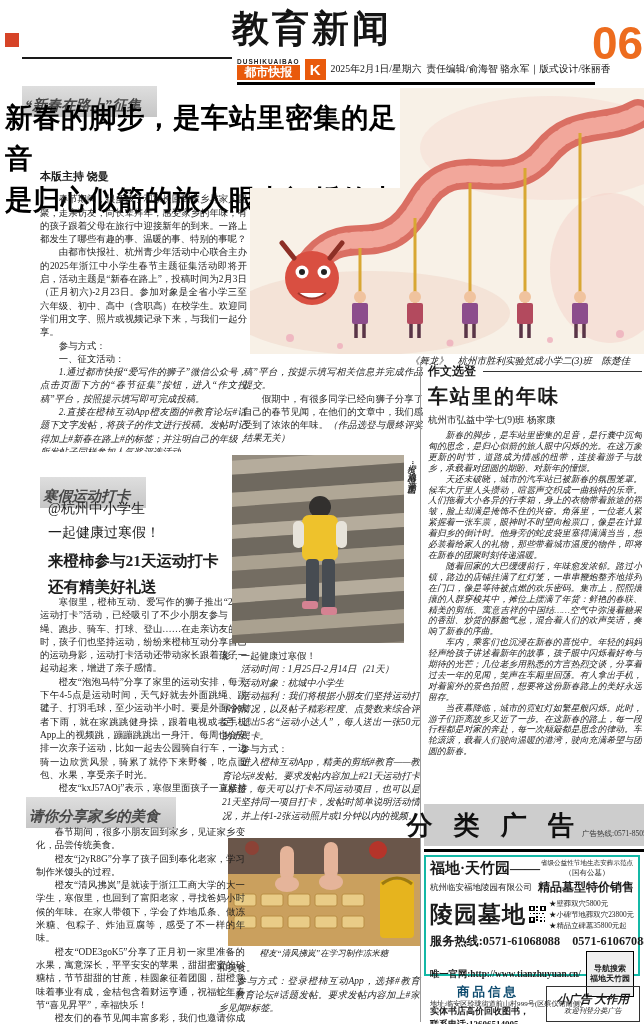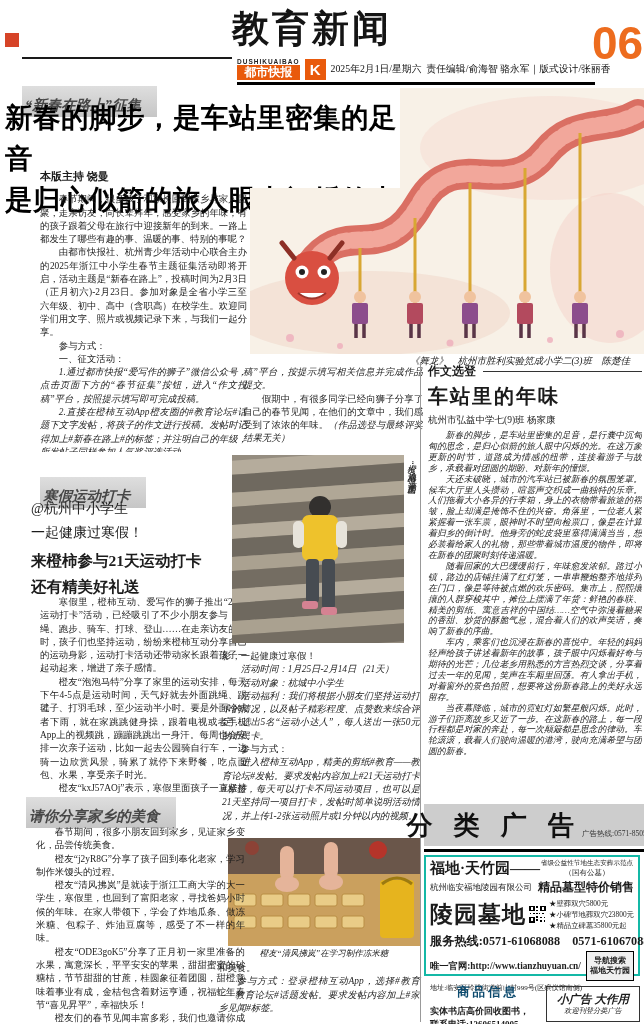--- a/index.html
+++ b/index.html
@@ -43,21 +43,21 @@
   
   .np{margin:0;text-indent:2em;text-align:justify;}
   .noindent{text-indent:0;}
   .ital{font-style:italic;}
   .col-sm{font-size:9.4px;line-height:13.3px;}
 
   .col1-top{left:40px;top:170px;width:207px;height:282px;overflow:hidden;}
   .host{font-weight:bold;font-size:11px;margin:0 0 10px 0;text-indent:0;}
   .col2-top{left:243px;top:366px;width:180px;height:88px;overflow:hidden;}
 
-  .sport-slogans{left:31px;top:500px;width:207px;}
+  .sport-slogans{left:48px;top:500px;width:207px;}
   .sl1{font-size:14px;margin:0;}
   .sl2{font-size:14px;margin:6px 0 0 0;}
   .sl3{font-size:15.5px;font-weight:bold;margin:9px 0 0 0;}
   .sl4{font-size:15.5px;font-weight:bold;margin:5px 0 0 0;}
   .sport-paras{left:40px;top:596px;width:207px;height:198px;overflow:hidden;}
 
   .food-paras{left:36px;top:826px;width:209px;height:198px;overflow:hidden;}
 
   .photo1{left:232px;top:455px;width:172px;height:188px;}
   .photo1-vcaption{left:406px;top:458px;height:184px;writing-mode:vertical-rl;font-size:8.5px;
@@ -94,21 +94,21 @@
   .ad-tag-sub{font-size:7.5px;}
   .ad-rowB{display:flex;justify-content:space-between;align-items:center;margin-top:1px;}
   .ad-company{font-size:8.5px;white-space:nowrap;}
   .ad-promo{font-weight:bold;font-size:12px;white-space:nowrap;}
   .ad-rowC{display:flex;align-items:center;gap:3px;margin-top:1px;}
   .ad-big{font-size:23px;font-weight:900;letter-spacing:1px;white-space:nowrap;}
   .ad-bullets{font-size:7.4px;line-height:11px;white-space:nowrap;}
   .ad-hotline{font-weight:bold;font-size:12.2px;margin-top:2px;white-space:nowrap;}
   .ad-rowE{display:flex;justify-content:space-between;align-items:center;margin-top:1px;}
   .ad-site{font-size:9.3px;font-weight:bold;white-space:nowrap;}
-  .ad-nav{border:1px solid #000;background:#f0f0f0;padding:4px 3px;text-align:center;
+  .ad-nav{border:1px solid #000;background:#f0f0f0;padding:12px 3px;text-align:center;
           font-size:8px;font-weight:bold;line-height:10px;}
   .ad-addr{font-size:7.1px;margin-top:2px;white-space:nowrap;}
 
   .goods{left:430px;top:984px;width:116px;}
   .goods-title{font-size:12.5px;font-weight:bold;letter-spacing:3px;text-align:center;color:#0c4a6e;margin:0 0 4px 0;}
   .goods-line{font-size:9px;font-weight:bold;line-height:13px;margin:0;}
   .small-ad{left:546px;top:986px;width:94px;height:36px;border:1.5px solid #333;
             display:flex;flex-direction:column;align-items:center;justify-content:center;
             font-family:Liberation Sans, sans-serif;}
   .small-ad-l1{font-size:11.5px;font-weight:bold;font-style:italic;line-height:13px;}

